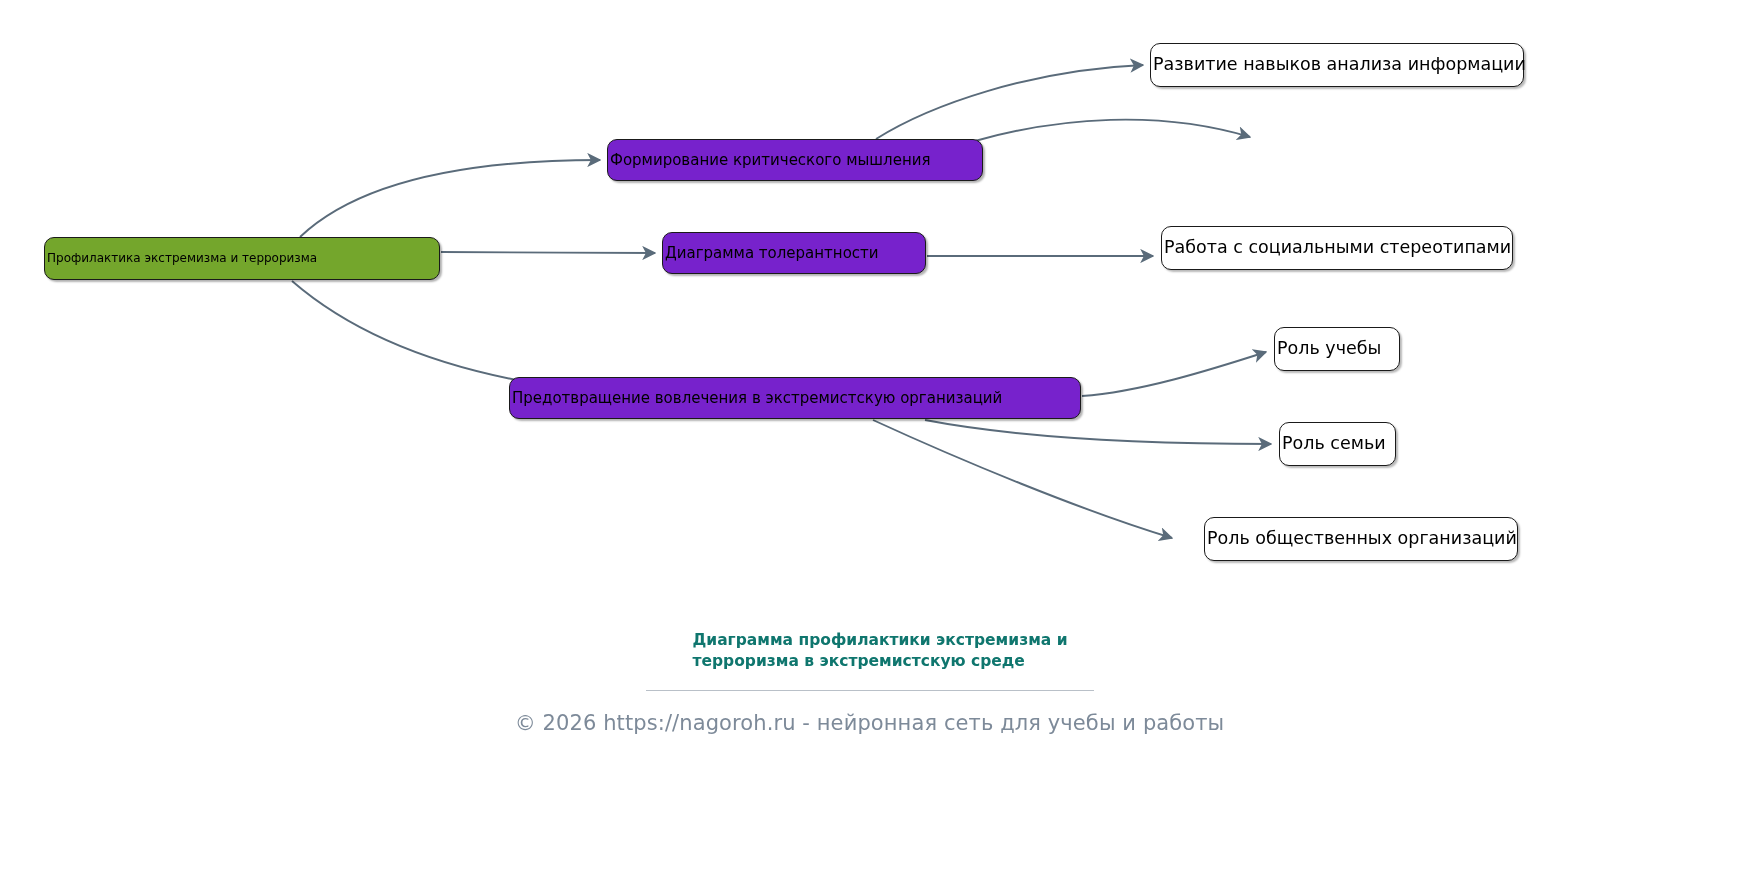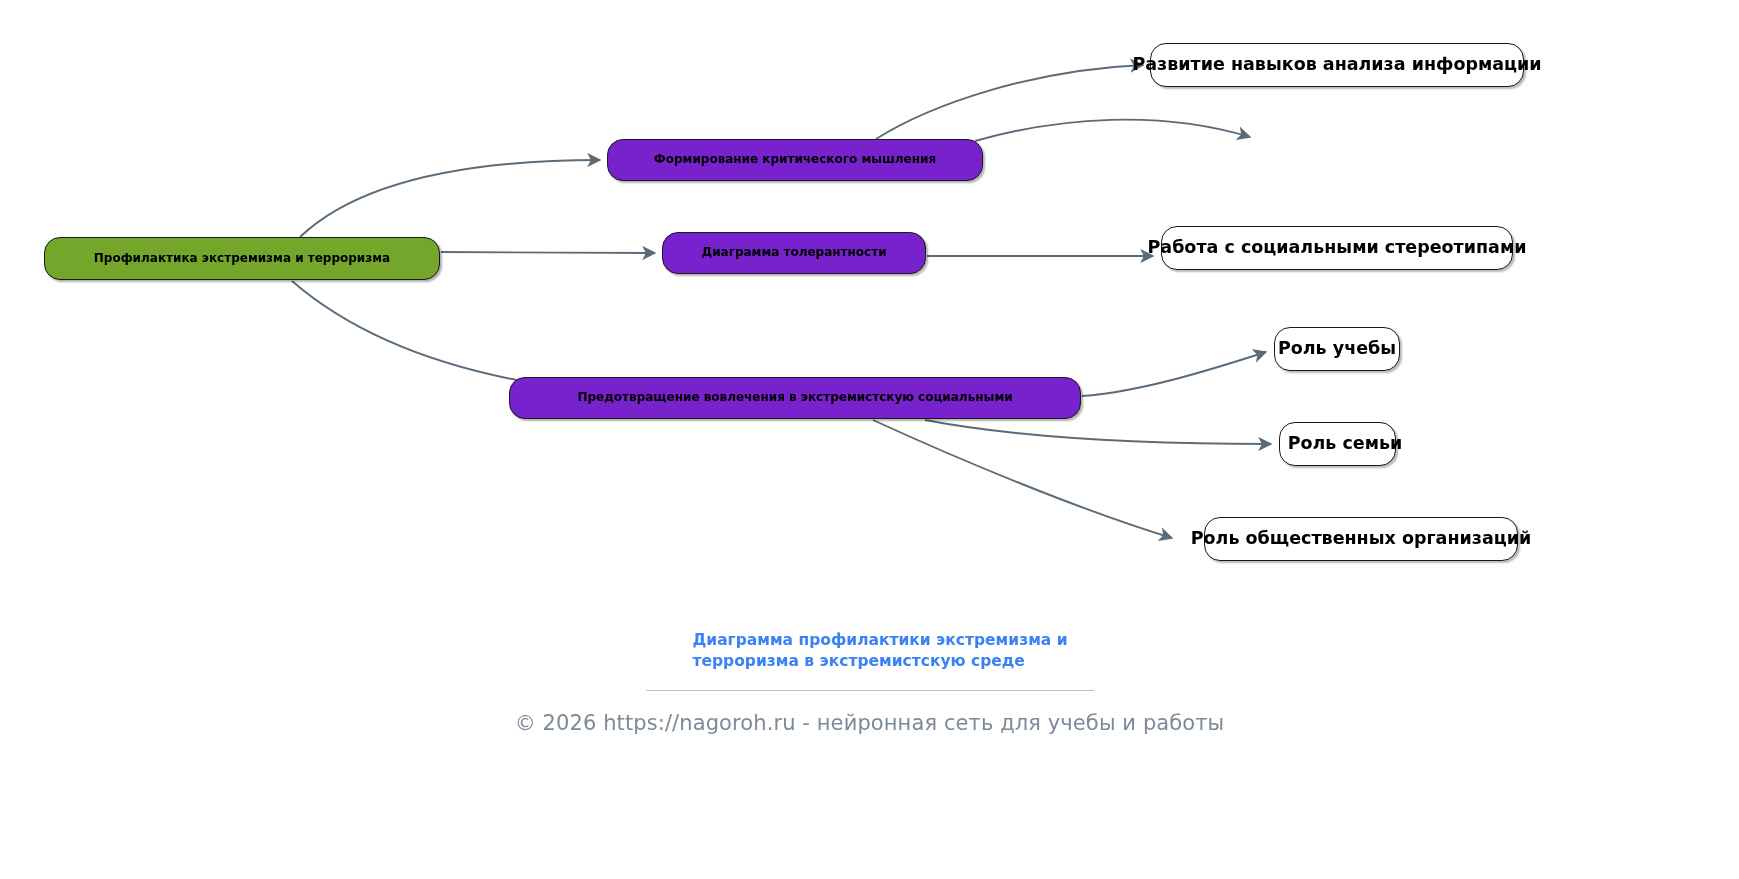--- a/index.html
+++ b/index.html
@@ -30,45 +30,43 @@
     width: 1739px;
     height: 879px;
     pointer-events: none;
   }
 
   .node {
     position: absolute;
     box-sizing: border-box;
     display: flex;
     align-items: center;
-    justify-content: center;
-    border-radius: 16px;
+    border-radius: 10px;
     white-space: nowrap;
     line-height: 1.1;
-    font-weight: bold;
   }
 
   .node-label {
     display: block;
     padding: 0 2px;
   }
 
   .node.root {
     background: #74A62C;
     border: 1.6px solid #1a1a1a;
     color: #000000;
     font-size: 12px;
     box-shadow: 2px 2px 2px rgba(0,0,0,0.30);
   }
 
   .node.branch {
     background: #7722CC;
     border: 1.6px solid #1a1a1a;
     color: #000000;
-    font-size: 12px;
+    font-size: 15px;
     box-shadow: 2px 2px 2px rgba(0,0,0,0.30);
   }
 
   .node.leaf {
     background: #ffffff;
     border: 1.6px solid #1a1a1a;
     color: #000000;
     font-size: 17.5px;
     box-shadow: 2px 2px 2px rgba(0,0,0,0.28);
   }
@@ -79,35 +77,35 @@
   
   #node-b0        { left: 607px;  top: 139px; width: 376px; height: 42px; }
   #node-b1        { left: 662px;  top: 232px; width: 264px; height: 42px; }
   #node-b2        { left: 509px;  top: 377px; width: 572px; height: 42px; }
 
   
   #node-l0        { left: 1150px; top: 43px;  width: 374px; height: 44px; }
   #node-l1        { left: 1178px; top: 138px; width: 318px; height: 44px; }
   #node-l2        { left: 1161px; top: 226px; width: 352px; height: 44px; }
   #node-l3        { left: 1274px; top: 327px; width: 126px; height: 44px; }
-  #node-l4        { left: 1279px; top: 422px; width: 117px; height: 44px; padding-left: 15px; }
+  #node-l4        { left: 1279px; top: 422px; width: 117px; height: 44px; }
   #node-l5        { left: 1180px; top: 517px; width: 314px; height: 44px; margin-left: 24px; }
 
   
   #footer-block {
     position: absolute;
     left: 0;
     top: 630px;
     width: 1739px;
     text-align: center;
   }
   #diagram-title {
     font-size: 15.5px;
     font-weight: bold;
-    color: #3b82f6;
+    color: #0f766e;
     line-height: 1.35;
     width: 420px;
     margin: 0 auto;
     text-align: left;
     padding-left: 66px;
     box-sizing: content-box;
   }
   #footer-rule {
     width: 448px;
     height: 0;
@@ -156,21 +154,21 @@
 
   <div class="node branch" id="node-b0">
     <span class="node-label">Формирование критического мышления</span>
   </div>
 
   <div class="node branch" id="node-b1">
     <span class="node-label">Диаграмма толерантности</span>
   </div>
 
   <div class="node branch" id="node-b2">
-    <span class="node-label">Предотвращение вовлечения в экстремистскую социальными</span>
+    <span class="node-label">Предотвращение вовлечения в экстремистскую организаций</span>
   </div>
 
   <div class="node leaf" id="node-l0">
     <span class="node-label">Развитие навыков анализа информации</span>
   </div>
 
 
   <div class="node leaf" id="node-l2">
     <span class="node-label">Работа с социальными стереотипами</span>
   </div>

